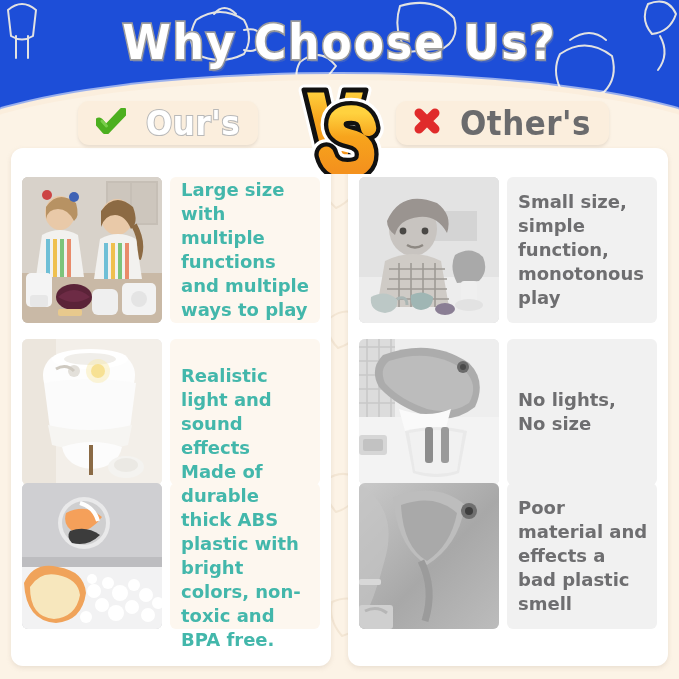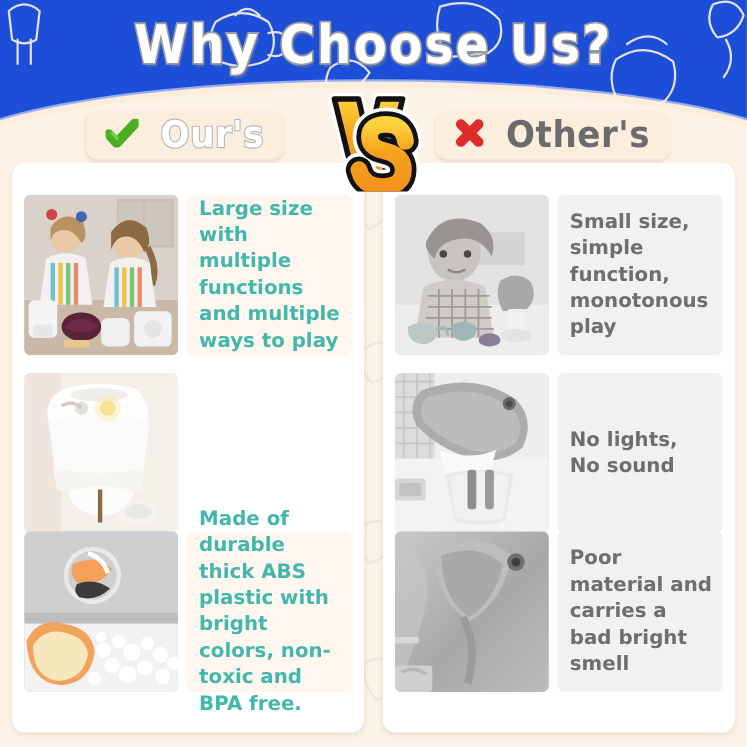--- a/index.html
+++ b/index.html
@@ -394,20 +394,23 @@
             <circle cx="52" cy="32" r="6" fill="#e3e0da"></circle>
             <path d="M34 30 q10 -6 18 2" stroke="#cfcac1" stroke-width="3" fill="none"></path>
             <circle cx="76" cy="32" r="7" fill="#f6d87a" opacity="0.95"></circle>
             <circle cx="76" cy="32" r="12" fill="#f9e9a8" opacity="0.45"></circle>
             <path d="M40 108 q30 -10 60 0 q-4 20 -30 22 q-26 -2 -30 -22 z" fill="#fcfcfc"></path>
             <rect x="67" y="106" width="4" height="30" fill="#8a6a45"></rect>
             <ellipse cx="104" cy="128" rx="18" ry="11" fill="#f4f3f0"></ellipse>
             <ellipse cx="104" cy="126" rx="12" ry="7" fill="#ebe9e4"></ellipse>
           </svg>
         </div>
+        <div class="cell-text">
+          <p>Realistic light and sound effects</p>
+        </div>
       </div>
 
       <div class="row row-2">
         <div class="cell-img">
           <svg width="140" height="146" viewBox="0 0 140 146" aria-hidden="true">
             <rect width="140" height="146" fill="#d5d5d7"></rect>
             <rect x="0" y="0" width="140" height="74" fill="#cfcfd2"></rect>
             <rect x="0" y="74" width="140" height="10" fill="#bdbdc0"></rect>
             <rect x="0" y="84" width="140" height="62" fill="#f2f2f3"></rect>
             <circle cx="62" cy="40" r="26" fill="#e9e9ea"></circle>
@@ -496,21 +499,21 @@
             <path d="M46 92 q32 -8 62 0 l-8 42 q-22 8 -46 0 z" fill="#e6e6e6" opacity="0.82"></path>
             <path d="M50 94 q28 -6 54 0 l-6 38 q-20 6 -42 0 z" fill="#f4f4f4" opacity="0.7"></path>
 
             <rect x="66" y="88" width="8" height="36" rx="3" fill="#8d8d8d"></rect>
             <rect x="82" y="88" width="8" height="36" rx="3" fill="#9a9a9a"></rect>
             <rect x="0" y="96" width="28" height="20" rx="3" fill="#d6d6d6"></rect>
             <rect x="4" y="100" width="20" height="12" rx="2" fill="#c2c2c2"></rect>
           </svg>
         </div>
         <div class="cell-text">
-          <p>No lights, No sound</p>
+          <p>No lights, No size</p>
         </div>
       </div>
 
       <div class="row row-2">
         <div class="cell-img">
           <svg width="140" height="146" viewBox="0 0 140 146" aria-hidden="true">
             <defs>
               <linearGradient id="greyg" x1="0" y1="0" x2="1" y2="1">
                 <stop offset="0%" stop-color="#c9c9c9"></stop>
                 <stop offset="55%" stop-color="#a8a8a8"></stop>
@@ -523,18 +526,18 @@
             <path d="M42 22 q34 -12 56 8 q-6 32 -30 48 q-24 -14 -26 -56 z" fill="#a9a9a9"></path>
             <circle cx="110" cy="28" r="8" fill="#6f6f6f"></circle>
             <circle cx="110" cy="28" r="4" fill="#3e3e3e"></circle>
             <path d="M62 78 q14 28 4 60" stroke="#9b9b9b" stroke-width="7" fill="none"></path>
             <rect x="0" y="96" width="22" height="6" rx="2" fill="#d8d8d8"></rect>
             <rect x="0" y="122" width="34" height="24" rx="3" fill="#cfcfcf"></rect>
             <path d="M6 128 q12 -6 22 2" stroke="#b6b6b6" stroke-width="3" fill="none"></path>
           </svg>
         </div>
         <div class="cell-text">
-          <p>Poor material and carries a bad bright smell</p>
+          <p>Poor material and effects a bad plastic smell</p>
         </div>
       </div>
     </div>
   </div>
 </div>
 
 </body></html>

